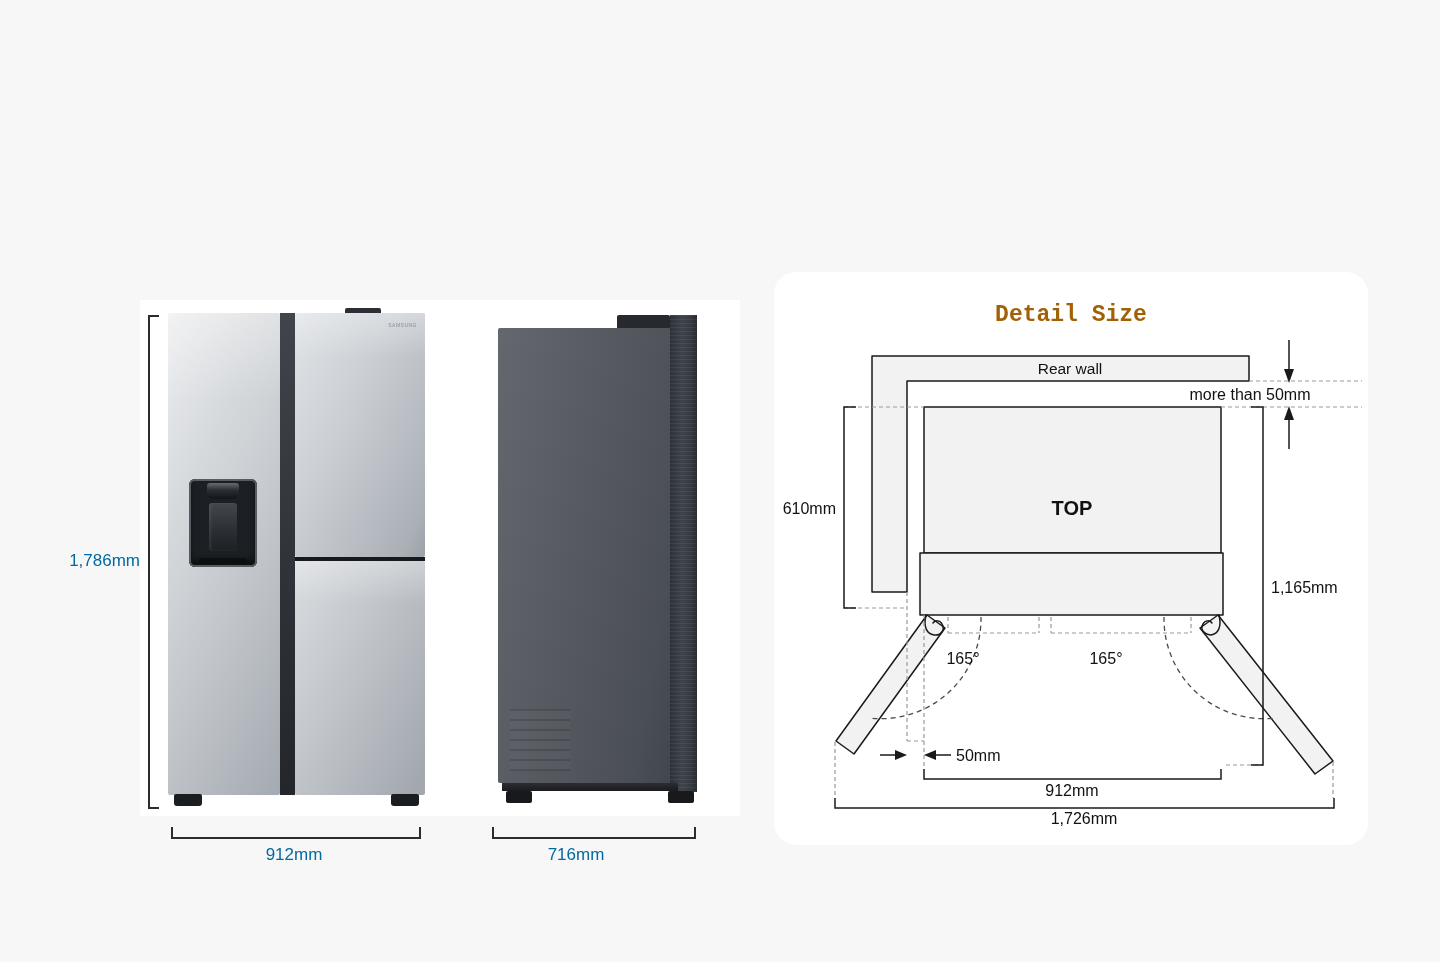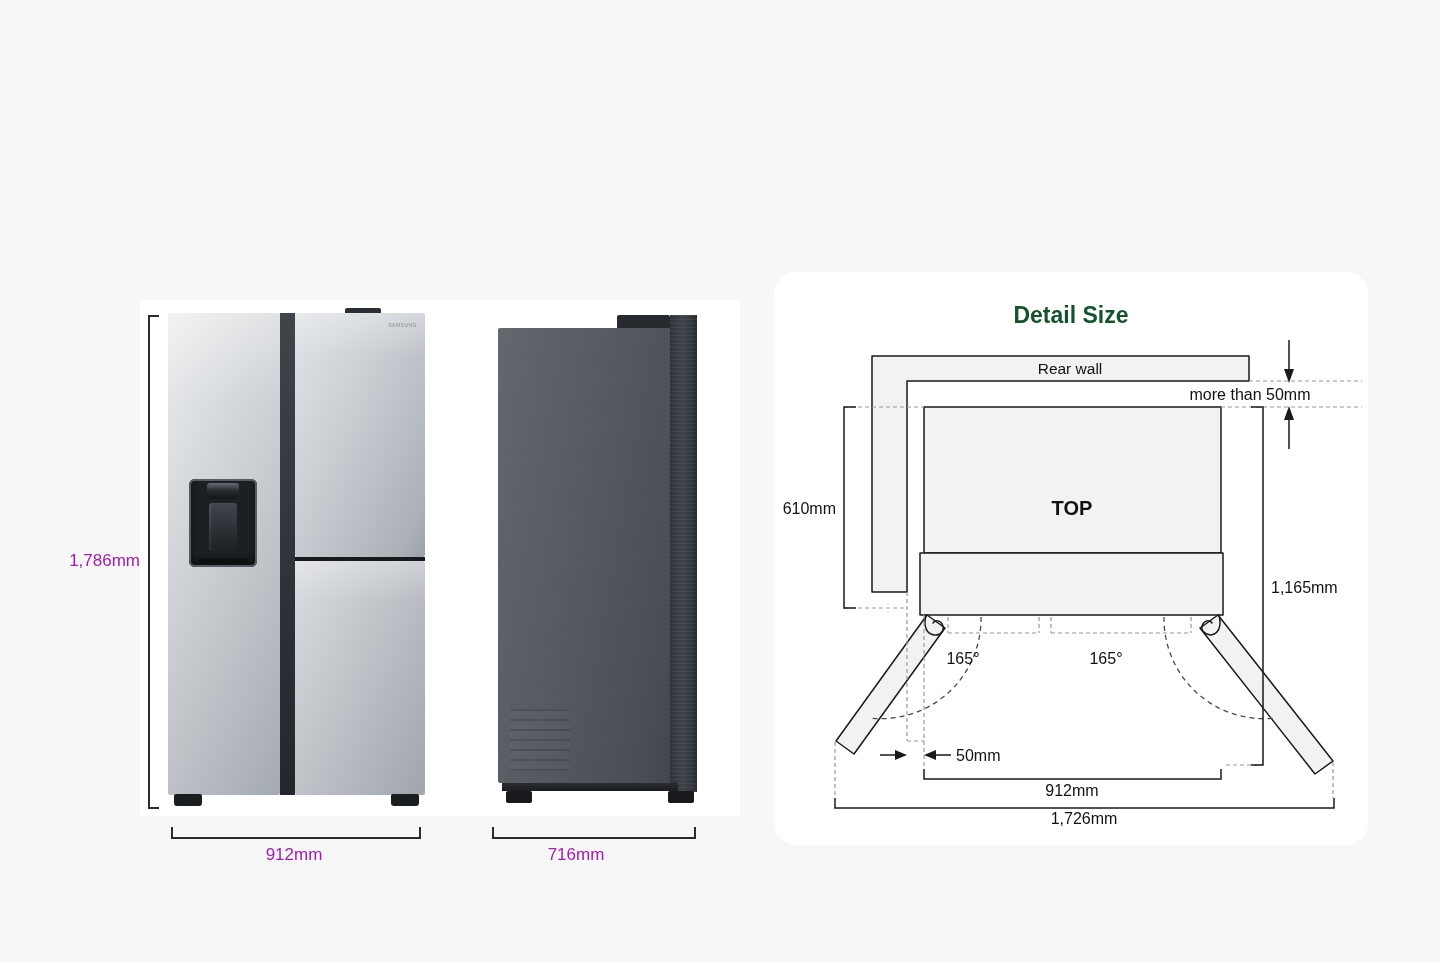--- a/index.html
+++ b/index.html
@@ -32,25 +32,25 @@
   #sv-vents{position:absolute;left:12px;bottom:12px;width:60px;height:62px;background:repeating-linear-gradient(180deg,rgba(0,0,0,.25) 0 2px,rgba(255,255,255,.04) 2px 10px);opacity:.5;}
   #sv-strip{position:absolute;left:178px;top:2px;width:27px;height:477px;background:linear-gradient(90deg,#2e3238 0%,#3f444b 45%,#343940 80%,#272b30 100%);background-blend-mode:normal;}
   #sv-strip .brush{position:absolute;inset:0;background:repeating-linear-gradient(180deg,rgba(255,255,255,.06) 0 1px,rgba(0,0,0,0) 1px 4px);}
   #sv-cap{position:absolute;left:125px;top:2px;width:53px;height:14px;background:#26292e;border-radius:2px 2px 0 0;}
   #sv-base{position:absolute;left:10px;top:470px;width:176px;height:8px;background:linear-gradient(180deg,#2a2d31,#1a1c1f);}
   .sv-foot{position:absolute;width:26px;height:12px;background:#17191c;border-radius:2px;}
 
   
   .vbracket{position:absolute;border-left:2px solid #2c2c2c;border-top:2px solid #2c2c2c;border-bottom:2px solid #2c2c2c;width:9px;}
   .hbracket{position:absolute;border-bottom:2px solid #2c2c2c;border-left:2px solid #2c2c2c;border-right:2px solid #2c2c2c;height:10px;}
-  .dim-label{position:absolute;color:#a21caf;font-size:17px;}
+  .dim-label{position:absolute;color:#0369a1;font-size:17px;}
 
   
   #detail-panel{position:absolute;left:774px;top:272px;width:594px;height:573px;background:#ffffff;border-radius:22px;}
-  #detail-title{position:absolute;top:30px;left:0;width:100%;text-align:center;font-size:23px;font-weight:700;color:#14532d;}
+  #detail-title{position:absolute;top:30px;left:0;width:100%;text-align:center;font-size:23px;font-weight:700;color:#a16207;font-family:Liberation Mono, monospace;}
   #top-view-svg{position:absolute;left:0;top:0;width:594px;height:573px;}
   text{font-family:"Liberation Sans",sans-serif;fill:#111;}
 </style>
 </head>
 <body>
 <div id="stage">
 
   <div id="photo-bg-main" class="photo-bg"></div>
 
   <div id="front-view">

